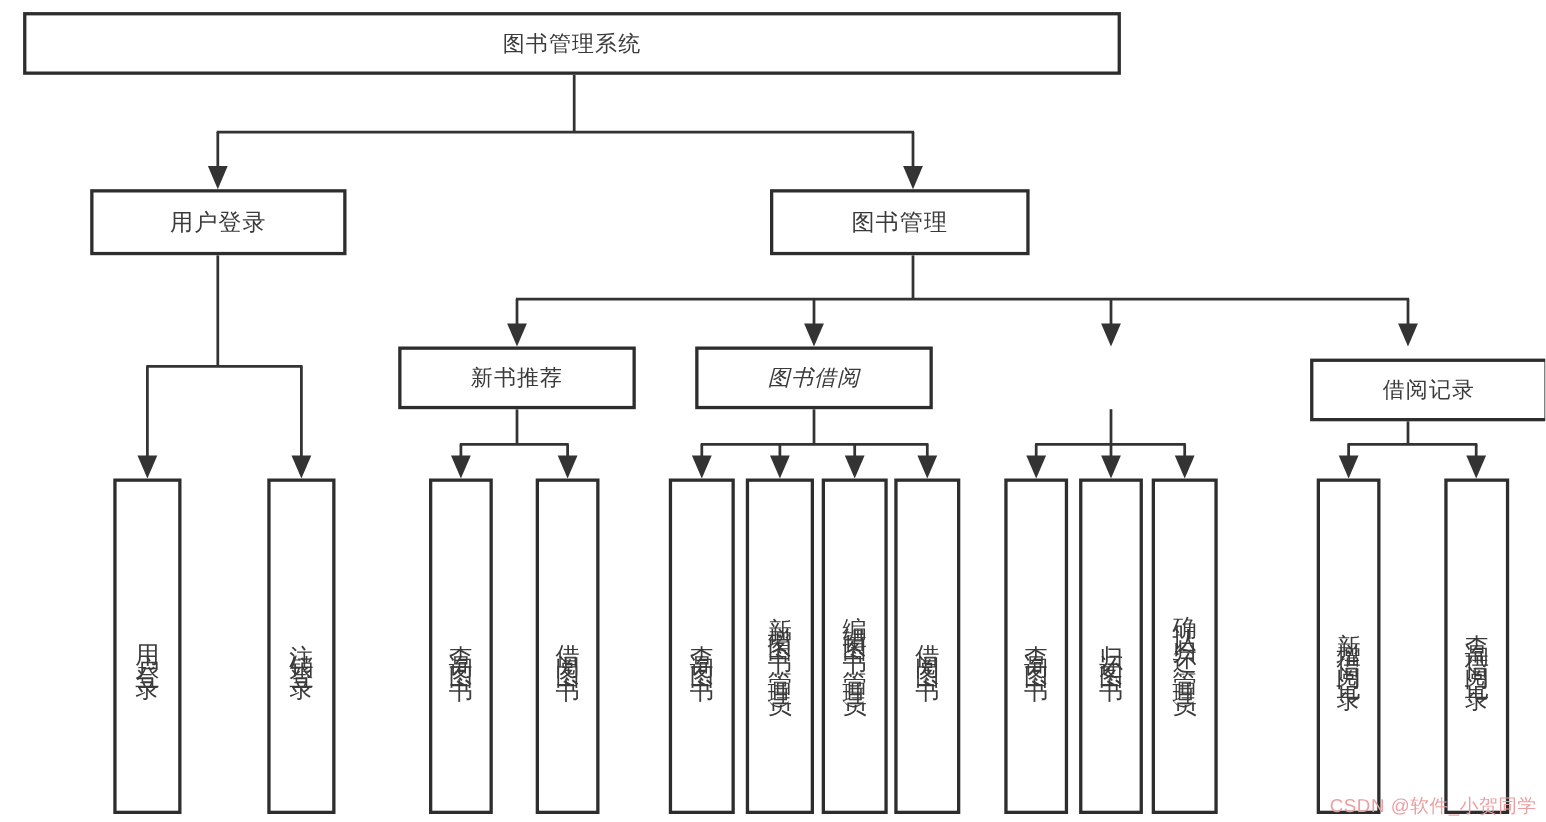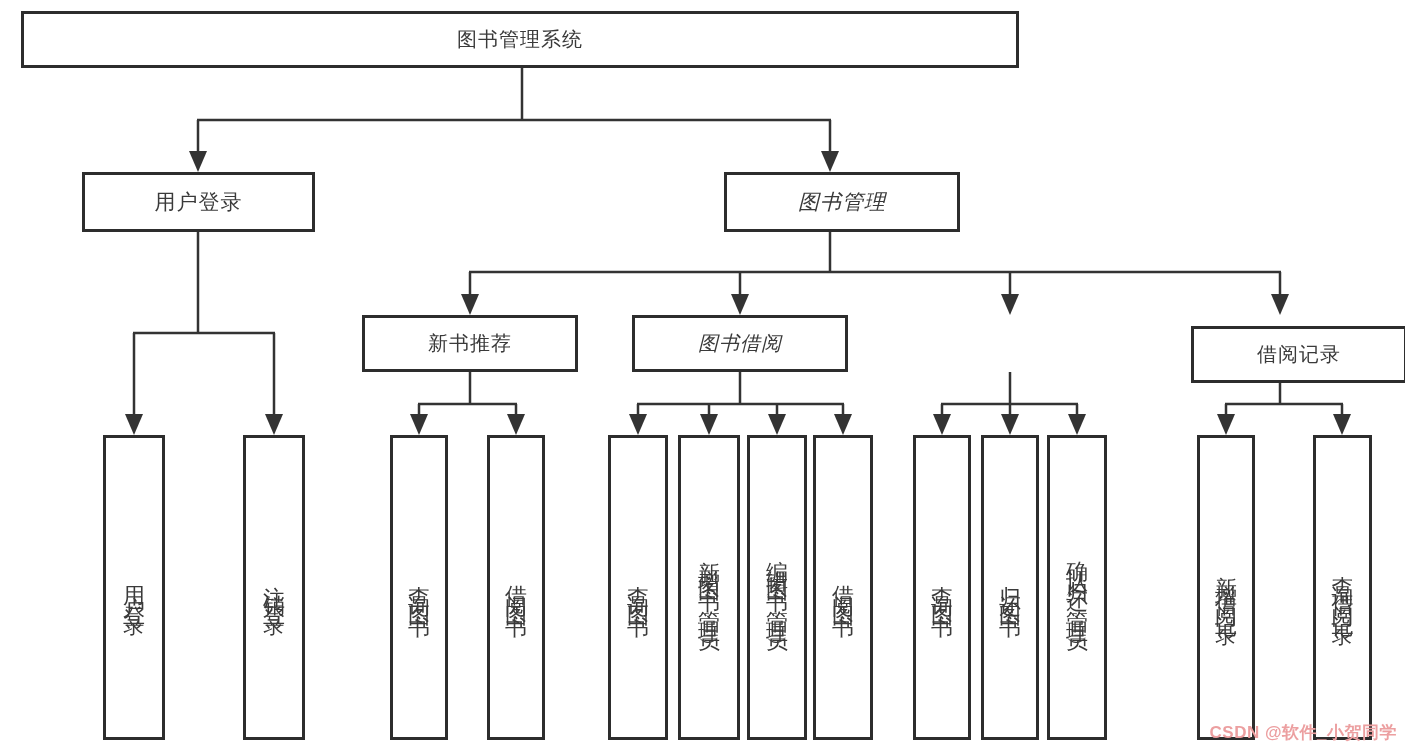--- a/index.html
+++ b/index.html
@@ -59,21 +59,20 @@
   }
   .watermark {
     position: absolute;
     right: 8px;
     bottom: 3px;
     font-size: 17px;
     letter-spacing: 0.5px;
     color: var(--watermark-color);
     z-index: 10;
     white-space: nowrap;
-    font-weight: bold;
   }
 </style>
 </head>
 <body>
 
 <div class="stage">
 
   <svg class="connector-layer" viewBox="0 0 1405 747" xmlns="http://www.w3.org/2000/svg">
 
     <g>
@@ -150,21 +149,21 @@
     </g>
   </svg>
 
   <div class="node root" style="left:21px; top:11px; width:998px; height:57px;">
     <span class="hlabel">图书管理系统</span>
   </div>
 
   <div class="node lvl2" style="left:82px; top:172px; width:233px; height:60px;">
     <span class="hlabel">用户登录</span>
   </div>
-  <div class="node lvl2" style="left:724px; top:172px; width:236px; height:60px;font-style:italic;">
+  <div class="node lvl2" style="left:700px; top:172px; width:236px; height:60px;">
     <span class="hlabel">图书管理</span>
   </div>
 
   <div class="node lvl3" style="left:362px; top:315px; width:216px; height:57px;">
     <span class="hlabel">新书推荐</span>
   </div>
   <div class="node lvl3" style="left:632px; top:315px; width:216px; height:57px;font-style:italic;">
     <span class="hlabel">图书借阅</span>
   </div>
   <div class="node lvl3" style="left:1172px; top:326px; width:216px; height:57px;margin-left:19px;">

